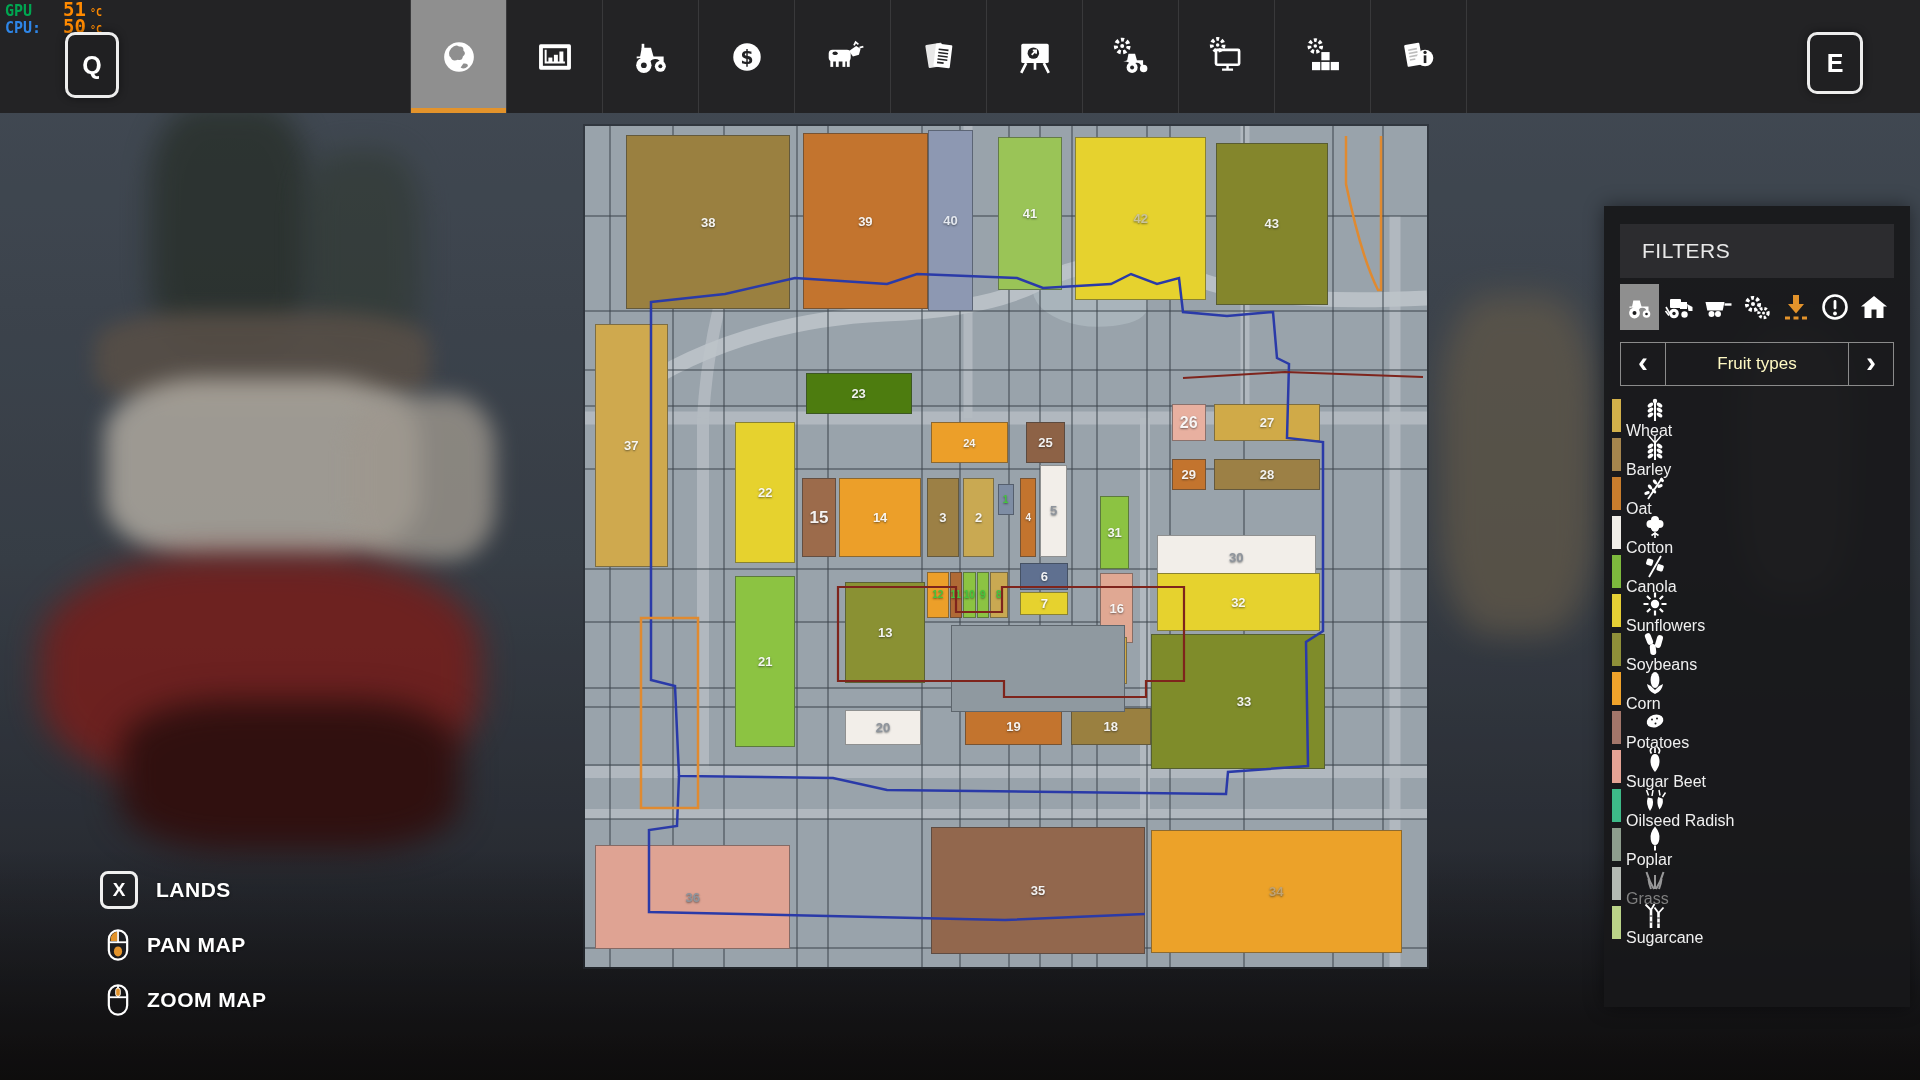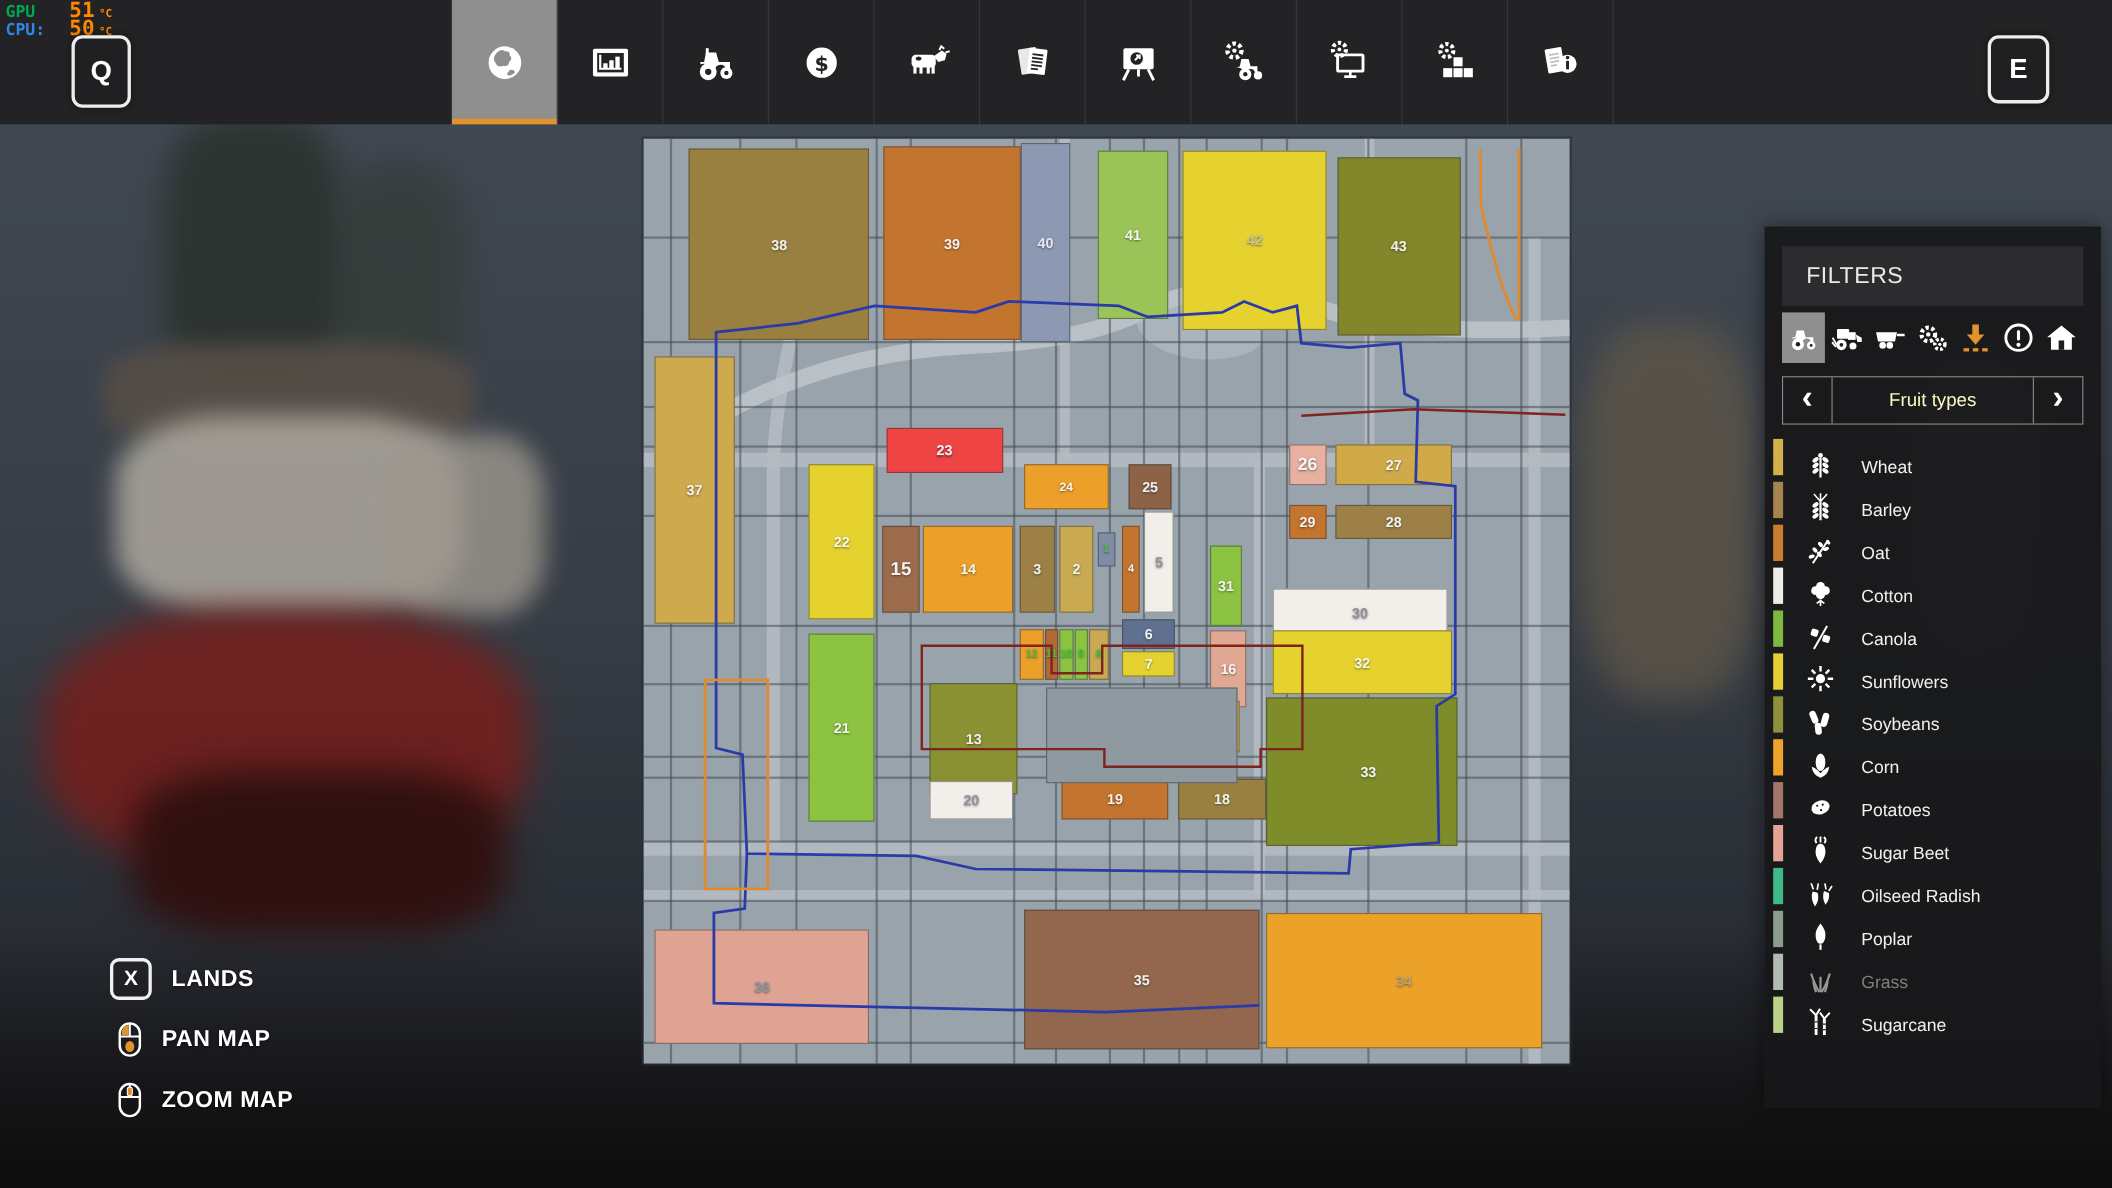--- a/index.html
+++ b/index.html
@@ -69,21 +69,21 @@
   .ficon{width:39px;height:46px;display:flex;align-items:center;justify-content:center;cursor:pointer;}
   .ficon.active{background:#8f8f8f;}
   .ficon svg{width:30px;height:30px;display:block;}
   .selector{margin:12px 16px 0;height:42px;border:1px solid #8b8b8b;display:flex;align-items:stretch;}
   .sel-arrow{width:44px;display:flex;align-items:center;justify-content:center;color:#fff;
              font-size:30px;font-weight:bold;cursor:pointer;padding-bottom:5px;}
   .sel-arrow.prev{border-right:1px solid #8b8b8b;}
   .sel-arrow.next{border-left:1px solid #8b8b8b;}
   .sel-label{flex:1;display:flex;align-items:center;justify-content:center;color:#fef9c3;font-size:17px;}
   #fruit-list{margin-top:10px;}
-  .fruit{height:39px;display:flex;align-items:flex-end;position:relative;cursor:pointer;}
+  .fruit{height:39px;display:flex;align-items:flex-start;position:relative;cursor:pointer;flex-direction:column;}
   .fswatch{position:absolute;left:8px;top:3px;bottom:3px;width:9px;}
   .fico{margin-left:36px;width:30px;display:flex;justify-content:center;}
   .fico svg{width:26px;height:26px;display:block;}
   .flabel{margin-left:22px;font-size:16px;color:#f0f0f0;}
   .fruit.disabled .flabel{color:#7f7f7f;}
   .fruit.disabled .fico{opacity:.55;}
 
   
   #controls{position:absolute;left:100px;top:866px;}
   .ctl{display:flex;align-items:center;height:48px;margin-bottom:7px;}
@@ -324,21 +324,21 @@
       </div>
       <div class="field" style="left: 58.2%; top: 1.3%; width: 15.6%; height: 19.4%; background: rgb(230, 210, 46);">
         <span class="num" style="color: rgb(201, 195, 156); font-size: 13px;">42</span>
       </div>
       <div class="field" style="left: 74.9%; top: 2%; width: 13.3%; height: 19.3%; background: rgb(132, 134, 44);">
         <span class="num" style="color: rgba(255, 255, 255, 0.92); font-size: 13px;">43</span>
       </div>
       <div class="field" style="left: 1.2%; top: 23.5%; width: 8.6%; height: 28.9%; background: rgb(207, 169, 78);">
         <span class="num" style="color: rgba(255, 255, 255, 0.92); font-size: 13px;">37</span>
       </div>
-      <div class="field" style="left: 26.2%; top: 29.4%; width: 12.6%; height: 4.9%; background: #ef4444; margin-top: 16px;">
+      <div class="field" style="left: 26.2%; top: 29.4%; width: 12.6%; height: 4.9%; background: #4d7c0f;">
         <span class="num" style="color: rgba(255, 255, 255, 0.92); font-size: 13px;">23</span>
       </div>
       <div class="field" style="left: 17.8%; top: 35.2%; width: 7.2%; height: 16.8%; background: rgb(230, 210, 46);">
         <span class="num" style="color: rgba(255, 255, 255, 0.92); font-size: 13px;">22</span>
       </div>
       <div class="field" style="left: 25.8%; top: 41.9%; width: 4%; height: 9.4%; background: rgb(156, 107, 75);">
         <span class="num" style="color: rgba(255, 255, 255, 0.92); font-size: 17px;">15</span>
       </div>
       <div class="field" style="left: 30.2%; top: 41.9%; width: 9.7%; height: 9.4%; background: rgb(236, 159, 41);">
         <span class="num" style="color: rgba(255, 255, 255, 0.92); font-size: 13px;">14</span>
@@ -408,21 +408,21 @@
       </div>
       <div class="field" style="left: 61.2%; top: 53.2%; width: 3.9%; height: 8.3%; background: rgb(224, 168, 147);">
         <span class="num" style="color: rgba(255, 255, 255, 0.92); font-size: 13px;">16</span>
       </div>
       <div class="field" style="left: 59.6%; top: 60.8%; width: 4.8%; height: 5.5%; background: rgb(208, 170, 72);">
         <span class="num" style="color: rgba(255, 255, 255, 0.92); font-size: 13px;">17</span>
       </div>
       <div class="field" style="left: 17.8%; top: 53.5%; width: 7.2%; height: 20.3%; background: rgb(140, 195, 66);">
         <span class="num" style="color: rgba(255, 255, 255, 0.92); font-size: 13px;">21</span>
       </div>
-      <div class="field" style="left: 30.9%; top: 54.2%; width: 9.5%; height: 12%; background: rgb(138, 145, 51); margin-top: 39px;">
+      <div class="field" style="left: 30.9%; top: 54.2%; width: 9.5%; height: 12%; background: rgb(138, 145, 51);">
         <span class="num" style="color: rgba(255, 255, 255, 0.92); font-size: 13px;">13</span>
       </div>
       <div class="field" style="left: 30.9%; top: 69.4%; width: 9%; height: 4.2%; background: rgb(242, 238, 233);">
         <span class="num" style="color: rgb(142, 148, 156); font-size: 13px;">20</span>
       </div>
       <div class="field" style="left: 45.1%; top: 69.2%; width: 11.6%; height: 4.4%; background: rgb(195, 116, 46);">
         <span class="num" style="color: rgba(255, 255, 255, 0.92); font-size: 13px;">19</span>
       </div>
       <div class="field" style="left: 57.7%; top: 69.2%; width: 9.5%; height: 4.4%; background: rgb(154, 128, 64);">
         <span class="num" style="color: rgba(255, 255, 255, 0.92); font-size: 13px;">18</span>

